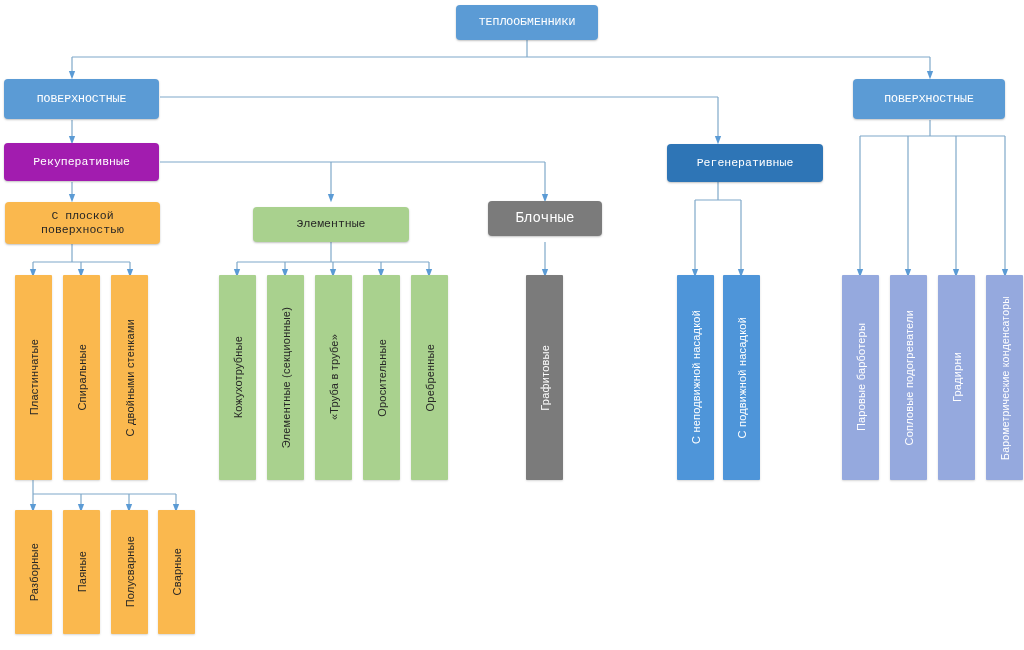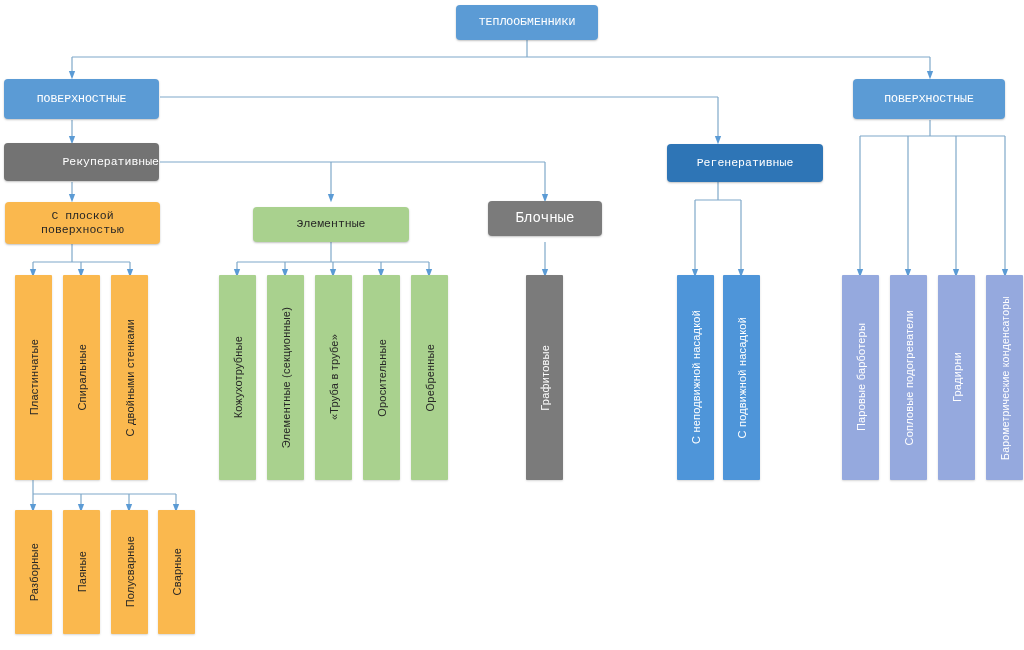--- a/index.html
+++ b/index.html
@@ -104,21 +104,21 @@
   </div>
 
   <div class="node rounded" style="left:4px;top:79px;width:155px;height:40px;background:#5B9BD5;font-size:11.5px;">
     <span>ПОВЕРХНОСТНЫЕ</span>
   </div>
 
   <div class="node rounded" style="left:853px;top:79px;width:152px;height:40px;background:#5B9BD5;font-size:11.5px;">
     <span>ПОВЕРХНОСТНЫЕ</span>
   </div>
 
-  <div class="node rounded" style="left:4px;top:143px;width:155px;height:38px;background:#737373;font-size:11.5px;justify-content:flex-end;">
+  <div class="node rounded" style="left:4px;top:143px;width:155px;height:38px;background:#a21caf;font-size:11.5px;">
     <span>Рекуперативные</span>
   </div>
 
   <div class="node rounded" style="left:667px;top:144px;width:156px;height:38px;background:#2E75B6;font-size:11.5px;">
     <span>Регенеративные</span>
   </div>
 
   <div class="node rounded" style="left:5px;top:202px;width:155px;height:42px;background:#FAB84E;color:#262626;font-size:11.5px;padding:0 4px;">
     <span>С плоской поверхностью</span>
   </div>

